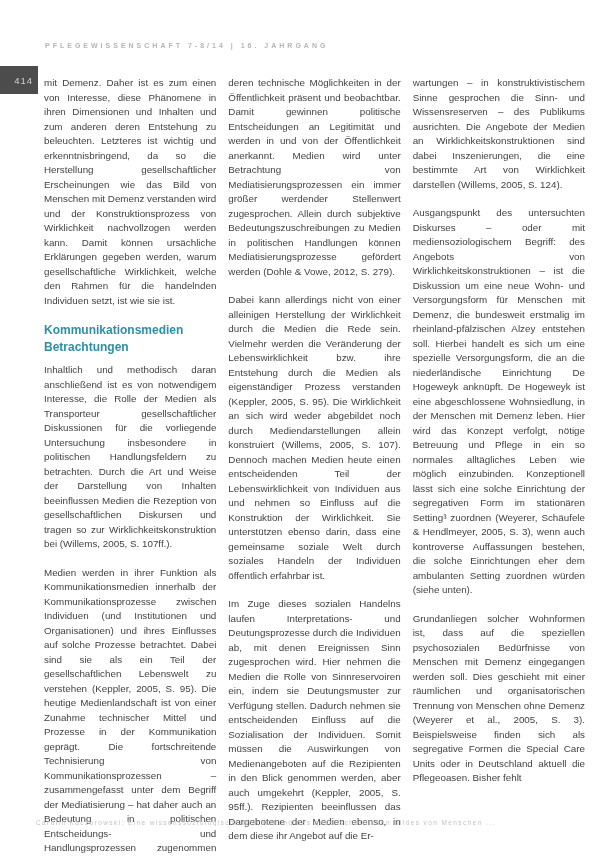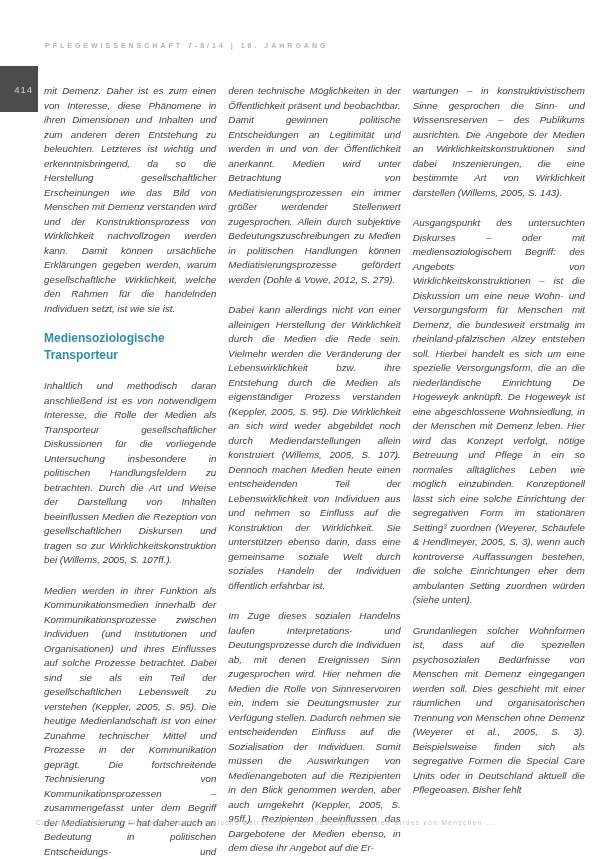--- a/index.html
+++ b/index.html
@@ -19,21 +19,21 @@
     font-weight: bold;
     letter-spacing: 3px;
     color: var(--muted, #b4b4b4);
     white-space: nowrap;
   }
   .page-tab {
     position: absolute;
     left: 0;
     top: 66px;
     width: 38px;
-    height: 46px;
+    height: 28px;
     background: var(--tab-bg, #4c4c4c);
     color: #d2d2d2;
     display: flex;
     align-items: center;
     justify-content: flex-end;
     padding-right: 5px;
     box-sizing: border-box;
     font-size: 9.5px;
     letter-spacing: 1px;
   }
@@ -48,21 +48,21 @@
   .col {
     flex: 1;
     min-width: 0;
     text-align: justify;
     font-size: 9.8px;
     line-height: 14.5px;
     color: var(--body, #424242);
     hyphens: auto;
     -webkit-hyphens: auto;
   }
-  .col p { margin: 16px 0 14px 0; font-style: italic; }
+  .col p { margin: 8px 0 14px 0; }
   .col h3 {
     margin: 5px 0 3px 0;
     font-size: 12px;
     line-height: 16.5px;
     font-weight: bold;
     color: var(--heading, #2e8ea6);
     text-align: left;
     hyphens: none;
   }
   .running-footer {
@@ -83,30 +83,30 @@
 <div class="page">
   <div class="running-header">PFLEGEWISSENSCHAFT 7-8/14 | 16. JAHRGANG</div>
 
   <div class="page-tab">
     <span>414</span>
   </div>
 
   <div class="columns">
     <div class="col">
         <p>mit Demenz. Daher ist es zum einen von Interesse, diese Phänomene in ihren Dimensionen und Inhalten und zum anderen deren Entstehung zu beleuchten. Letzteres ist wichtig und erkenntnisbringend, da so die Herstellung gesellschaftlicher Erscheinungen wie das Bild von Menschen mit Demenz verstanden wird und der Konstruktionsprozess von Wirklichkeit nachvollzogen werden kann. Damit können ursächliche Erklärungen gegeben werden, warum gesellschaftliche Wirklichkeit, welche den Rahmen für die handelnden Individuen setzt, ist wie sie ist.</p>
-        <h3>Mediensoziologische Transporteur</h3>
+        <h3>Kommunikationsmedien Betrachtungen</h3>
         <p>Inhaltlich und methodisch daran anschließend ist es von notwendigem Interesse, die Rolle der Medien als Transporteur gesellschaftlicher Diskussionen für die vorliegende Untersuchung insbesondere in politischen Handlungsfeldern zu betrachten. Durch die Art und Weise der Darstellung von Inhalten beeinflussen Medien die Rezeption von gesellschaftlichen Diskursen und tragen so zur Wirklichkeitskonstruktion bei (Willems, 2005, S. 107ff.).</p>
         <p>Medien werden in ihrer Funktion als Kommunikationsmedien innerhalb der Kommunikationsprozesse zwischen Individuen (und Institutionen und Organisationen) und ihres Einflusses auf solche Prozesse betrachtet. Dabei sind sie als ein Teil der gesellschaftlichen Lebenswelt zu verstehen (Keppler, 2005, S. 95). Die heutige Medienlandschaft ist von einer Zunahme technischer Mittel und Prozesse in der Kommunikation geprägt. Die fortschreitende Technisierung von Kommunikationsprozessen – zusammengefasst unter dem Begriff der Mediatisierung – hat daher auch an Bedeutung in politischen Entscheidungs- und Handlungsprozessen zugenommen (Krotz, 2012, S. 26f.). Diese sind durch die Medien und</p>
       </div>
     <div class="col">
         <p>deren technische Möglichkeiten in der Öffentlichkeit präsent und beobachtbar. Damit gewinnen politische Entscheidungen an Legitimität und werden in und von der Öffentlichkeit anerkannt. Medien wird unter Betrachtung von Mediatisierungsprozessen ein immer größer werdender Stellenwert zugesprochen. Allein durch subjektive Bedeutungszuschreibungen zu Medien in politischen Handlungen können Mediatisierungsprozesse gefördert werden (Dohle &amp; Vowe, 2012, S. 279).</p>
         <p>Dabei kann allerdings nicht von einer alleinigen Herstellung der Wirklichkeit durch die Medien die Rede sein. Vielmehr werden die Veränderung der Lebenswirklichkeit bzw. ihre Entstehung durch die Medien als eigenständiger Prozess verstanden (Keppler, 2005, S. 95). Die Wirklichkeit an sich wird weder abgebildet noch durch Mediendarstellungen allein konstruiert (Willems, 2005, S. 107). Dennoch machen Medien heute einen entscheidenden Teil der Lebenswirklichkeit von Individuen aus und nehmen so Einfluss auf die Konstruktion der Wirklichkeit. Sie unterstützen ebenso darin, dass eine gemeinsame soziale Welt durch soziales Handeln der Individuen öffentlich erfahrbar ist.</p>
         <p>Im Zuge dieses sozialen Handelns laufen Interpretations- und Deutungsprozesse durch die Individuen ab, mit denen Ereignissen Sinn zugesprochen wird. Hier nehmen die Medien die Rolle von Sinnreservoiren ein, indem sie Deutungsmuster zur Verfügung stellen. Dadurch nehmen sie entscheidenden Einfluss auf die Sozialisation der Individuen. Somit müssen die Auswirkungen von Medienangeboten auf die Rezipienten in den Blick genommen werden, aber auch umgekehrt (Keppler, 2005, S. 95ff.). Rezipienten beeinflussen das Dargebotene der Medien ebenso, in dem diese ihr Angebot auf die Er-</p>
       </div>
     <div class="col">
-        <p>wartungen – in konstruktivistischem Sinne gesprochen die Sinn- und Wissensreserven – des Publikums ausrichten. Die Angebote der Medien an Wirklichkeitskonstruktionen sind dabei Inszenierungen, die eine bestimmte Art von Wirklichkeit darstellen (Willems, 2005, S. 143).</p>
+        <p>wartungen – in konstruktivistischem Sinne gesprochen die Sinn- und Wissensreserven – des Publikums ausrichten. Die Angebote der Medien an Wirklichkeitskonstruktionen sind dabei Inszenierungen, die eine bestimmte Art von Wirklichkeit darstellen (Willems, 2005, S. 124).</p>
         <p>Ausgangspunkt des untersuchten Diskurses – oder mit mediensoziologischem Begriff: des Angebots von Wirklichkeitskonstruktionen – ist die Diskussion um eine neue Wohn- und Versorgungsform für Menschen mit Demenz, die bundesweit erstmalig im rheinland-pfälzischen Alzey entstehen soll. Hierbei handelt es sich um eine spezielle Versorgungsform, die an die niederländische Einrichtung De Hogeweyk anknüpft. De Hogeweyk ist eine abgeschlossene Wohnsiedlung, in der Menschen mit Demenz leben. Hier wird das Konzept verfolgt, nötige Betreuung und Pflege in ein so normales alltägliches Leben wie möglich einzubinden. Konzeptionell lässt sich eine solche Einrichtung der segregativen Form im stationären Setting³ zuordnen (Weyerer, Schäufele &amp; Hendlmeyer, 2005, S. 3), wenn auch kontroverse Auffassungen bestehen, die solche Einrichtungen eher dem ambulanten Setting zuordnen würden (siehe unten).</p>
         <p>Grundanliegen solcher Wohnformen ist, dass auf die speziellen psychosozialen Bedürfnisse von Menschen mit Demenz eingegangen werden soll. Dies geschieht mit einer räumlichen und organisatorischen Trennung von Menschen ohne Demenz (Weyerer et al., 2005, S. 3). Beispielsweise finden sich als segregative Formen die Special Care Units oder in Deutschland aktuell die Pflegeoasen. Bisher fehlt</p>
       </div>
   </div>
 
   <div class="running-footer">Carolin Kaczorowski: Eine wissenssoziologische Betrachtung des gesellschaftlichen Bildes von Menschen ...</div>
 </div>
 
 </body></html>

